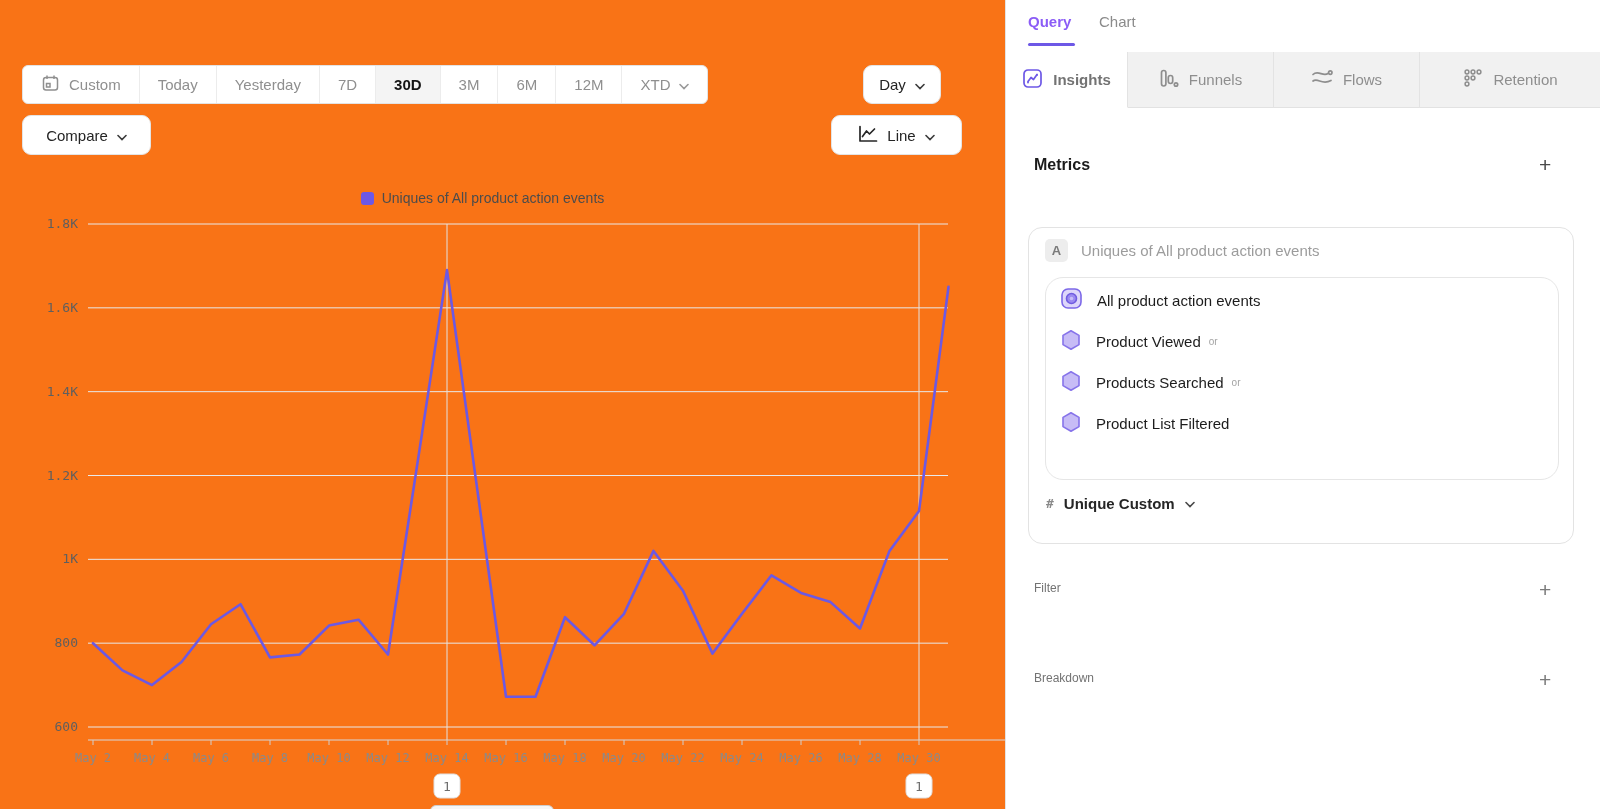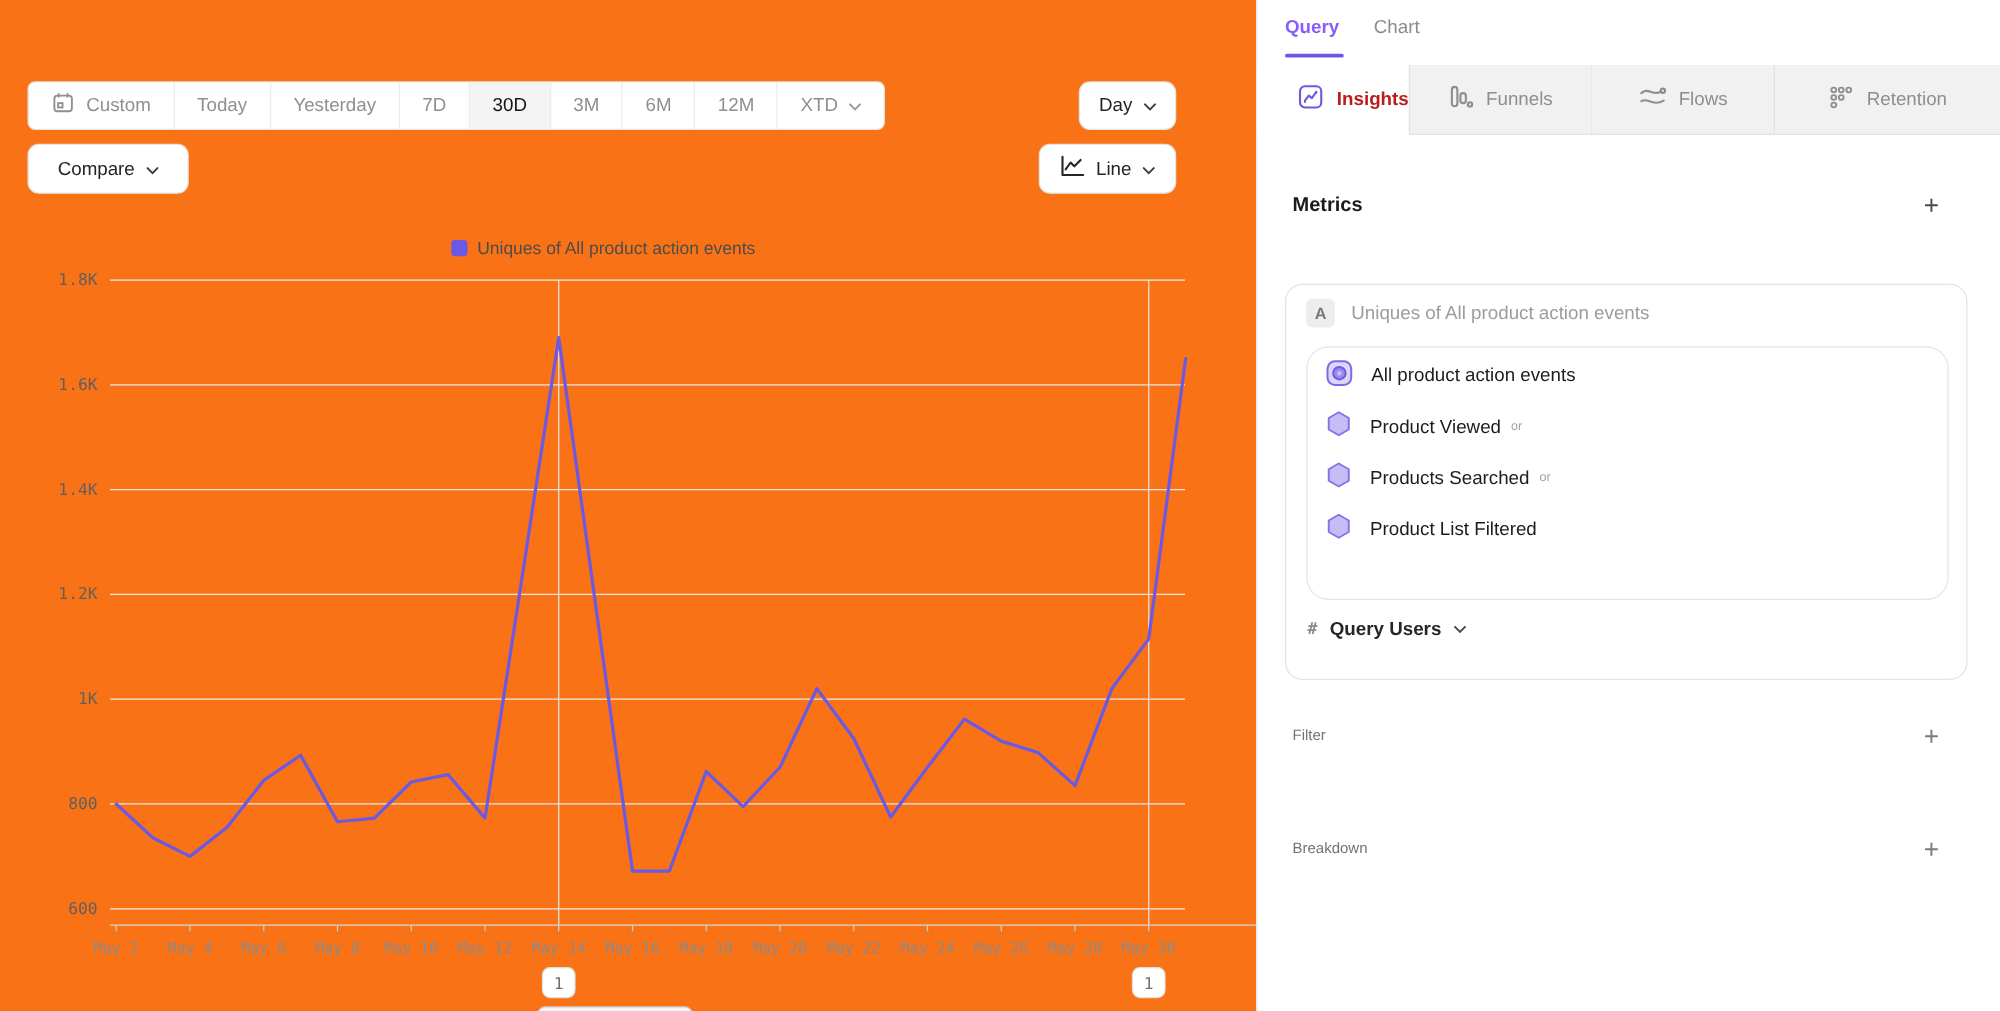--- a/index.html
+++ b/index.html
@@ -7,28 +7,28 @@
               font-family:"Liberation Sans", sans-serif; }
 
   
   #chart-panel { position:absolute; left:0; top:0; width:1005px; height:809px; background:#f97316; }
 
   .seg-control { position:absolute; left:22px; top:65px; height:39px; display:flex;
                  border:1px solid #e3e3e3; border-radius:6px; background:#fff; overflow:hidden; }
   .seg-item { display:flex; align-items:center; gap:9px; padding:0 18px; font-size:15px;
               color:#8f8f8f; border-right:1px solid #ececec; cursor:pointer; white-space:nowrap; }
   .seg-item:last-child { border-right:none; }
-  .seg-item.active { background:#f4f4f4; color:#141414; font-weight:400; }
+  .seg-item.active { background:#f4f4f4; color:#141414; font-weight:700; }
 
   .btn { position:absolute; display:flex; align-items:center; justify-content:center; gap:9px;
          border:1px solid #e4e4e4; border-radius:9px; background:#fff; font-size:15px;
          color:#242424; font-weight:500; cursor:pointer; }
   #day-btn { left:863px; top:65px; width:78px; height:39px; }
   #compare-btn { left:22px; top:115px; width:129px; height:40px; }
-  #line-btn { left:831px; top:115px; width:110px; height:40px; }
+  #line-btn { left:831px; top:115px; width:131px; height:40px; }
 
   .chev { display:inline-block; }
 
   #legend { position:absolute; left:0; top:188px; width:965px; height:20px;
             display:flex; align-items:center; justify-content:center; gap:8px; }
   #legend-swatch { width:13px; height:13px; border-radius:3px; }
   #legend-label { font-size:14px; font-weight:500; color:#4c4c4c; }
 
   #plot { position:absolute; left:0; top:210px; }
   .ytick { font-family:"DejaVu Sans Mono", monospace; font-size:13px; fill:#5f5f5f; }
@@ -44,21 +44,21 @@
   .qp { position:absolute; }
 
   #tab-query { left:22px; top:13px; font-size:15px; font-weight:700; color:#8b5cf6; cursor:pointer; }
   #tab-chart { left:93px; top:13px; font-size:15px; font-weight:500; color:#8b8b8b; cursor:pointer; }
   #query-underline { left:22px; top:43px; width:47px; height:3px; background:#6d58e6; border-radius:2px; }
 
   #report-tabs { left:0; top:52px; width:595px; height:56px; display:flex; }
   .rtab { flex:0 0 auto; display:flex; align-items:center; justify-content:center; gap:10px;
           height:56px; background:#f1f1f1; border-bottom:1px solid #e2e2e2;
           border-right:1px solid #e3e3e3; font-size:15px; color:#8e8e8e; cursor:pointer; }
-  .rtab.active { background:#fff; border-bottom:1px solid transparent; color:#b91c1c; font-weight:600;justify-content:flex-end; }
+  .rtab.active { background:#fff; border-bottom:1px solid transparent; color:#737373; font-weight:600; }
   #rtab-insights { width:122px; }
   #rtab-funnels { width:146px; }
   #rtab-flows   { width:146px; }
   #rtab-retention { width:181px; border-right:none; }
 
   #metrics-heading { left:28px; top:156px; font-size:16px; font-weight:700; color:#1b1b1b; }
   .plus { position:absolute; font-size:21px; font-weight:400; color:#7b7b7b; cursor:pointer; line-height:1; }
   #metrics-plus { left:533px; top:154px; color:#4a4a4a; }
 
   #metrics-card { left:22px; top:227px; width:546px; height:317px;
@@ -346,21 +346,21 @@
               <polygon points="11,1.8 19,6.4 19,15.6 11,20.2 3,15.6 3,6.4" fill="#c7bcf6" stroke="#8673ea" stroke-width="1.6" stroke-linejoin="round"></polygon>
             </svg>
         </span>
         <span class="event-name">Product List Filtered</span>
 
       </div>
     </div>
 
     <div id="agg-row">
       <span id="agg-hash">#</span>
-      <span id="agg-label">Query Users</span>
+      <span id="agg-label">Unique Custom</span>
       <span class="chev">
         <svg width="10" height="7" viewBox="0 0 10 7">
             <polyline points="1,1.5 5,5.5 9,1.5" fill="none" stroke="#4a4a4a" stroke-width="1.6" stroke-linecap="round"></polyline>
           </svg>
       </span>
     </div>
   </div>
 
   <div class="qp section-label" id="filter-label">Filter</div>
   <div class="plus" id="filter-plus">+</div>

